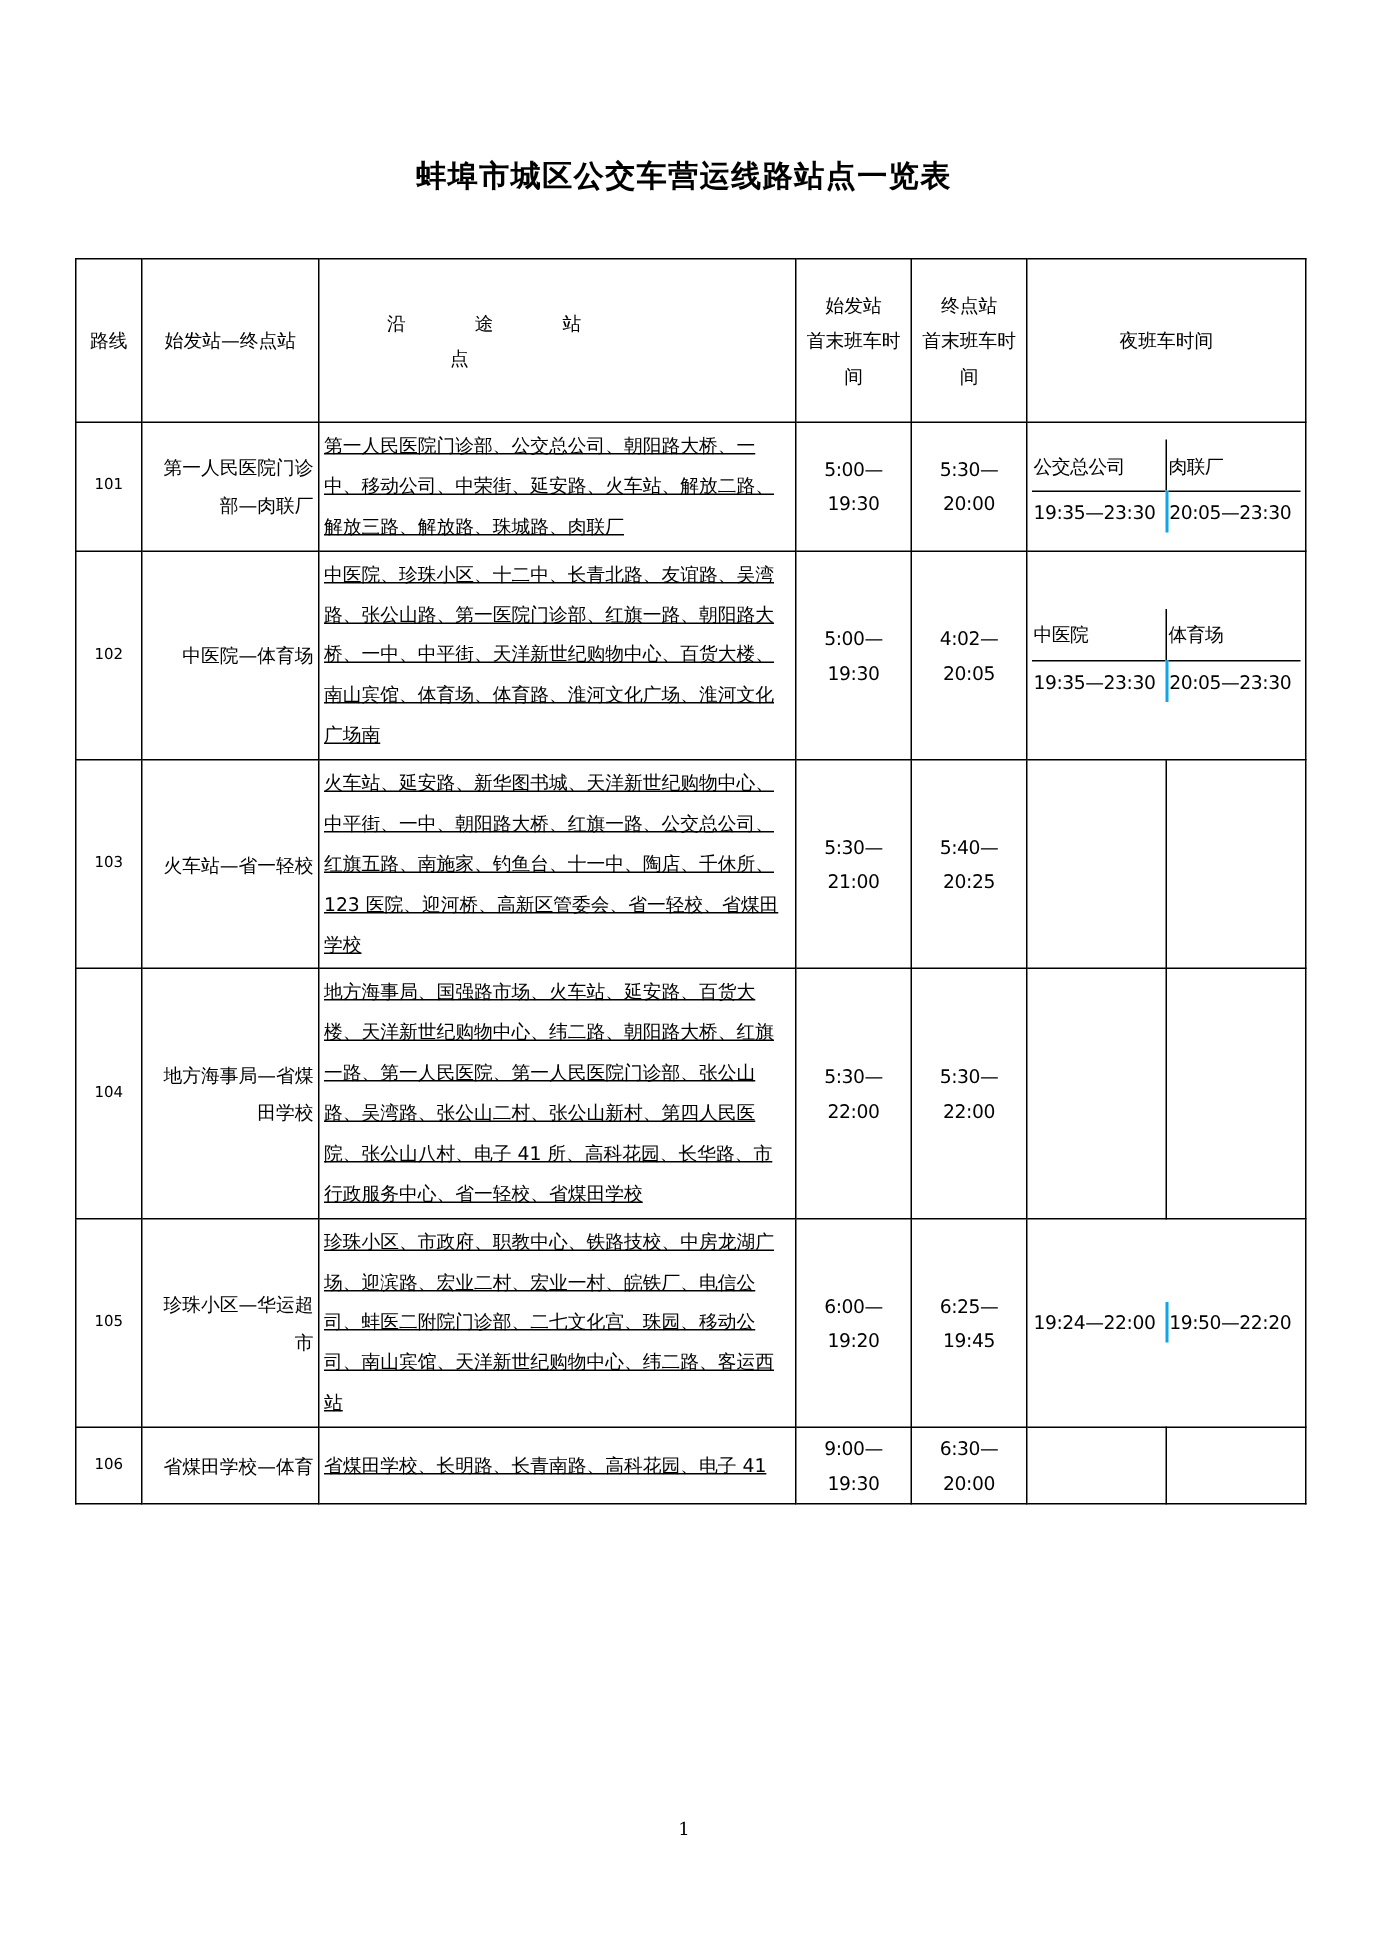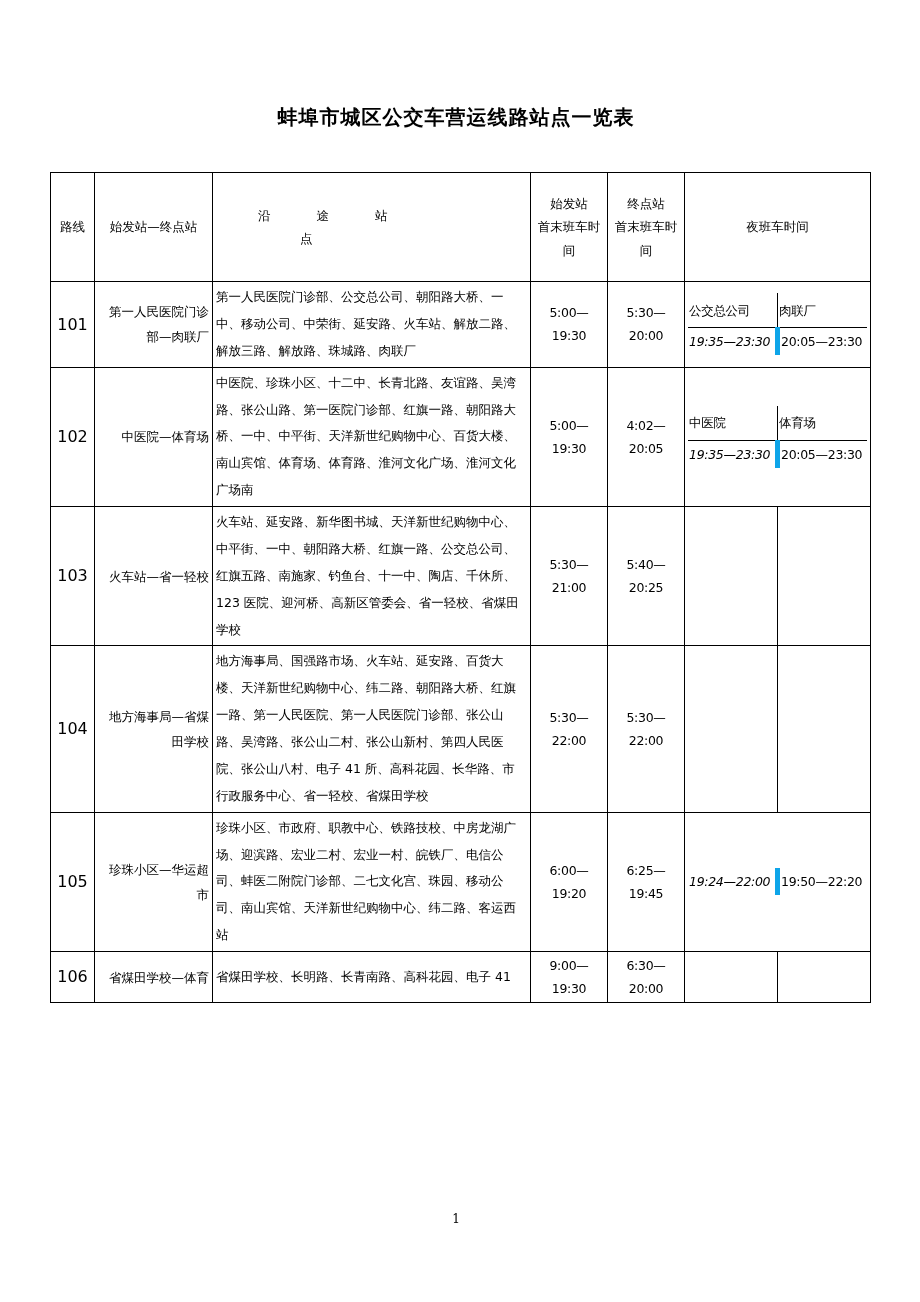--- a/index.html
+++ b/index.html
@@ -73,33 +73,34 @@
     letter-spacing: 46px;
     text-indent: 42px;
   }
   .hdr-stops .l2 {
     display: block;
     text-indent: 84px;
   }
   td.route-no {
     text-align: center;
     vertical-align: middle;
-    font-size: 16px;
+    font-size: 10px;
   }
   td.ends {
     text-align: right;
     vertical-align: middle;
     padding: 4px 8px;
     line-height: 2.0;
   }
   td.stops {
     text-align: left;
     vertical-align: middle;
     line-height: 2.15;
     padding: 6px 4px 6px 5px;
+    text-decoration: underline;
   }
   td.time {
     text-align: center;
     vertical-align: middle;
     font-size: 12.5px;
     letter-spacing: -0.3px;
   }
   
   td.night-cell {
     padding: 0;
@@ -120,22 +121,21 @@
     letter-spacing: -0.3px;
   }
   table.night tr.labels td {
     border-bottom: 1px solid #000000;
     height: 30px;
   }
   table.night tr.labels td.left {
     border-right: 1px solid #000000;
   }
   table.night tr.times td.left {
-    border-right: 5px solid #0ea5e9;
-    font-style: italic;
+    border-right: 2px solid #0ea5e9;
   }
   .page-number {
     position: absolute;
     left: 0;
     right: 0;
     top: 1212px;
     text-align: center;
     font-size: 12px;
     font-family: "DejaVu Serif", "Liberation Serif", serif;
   }

